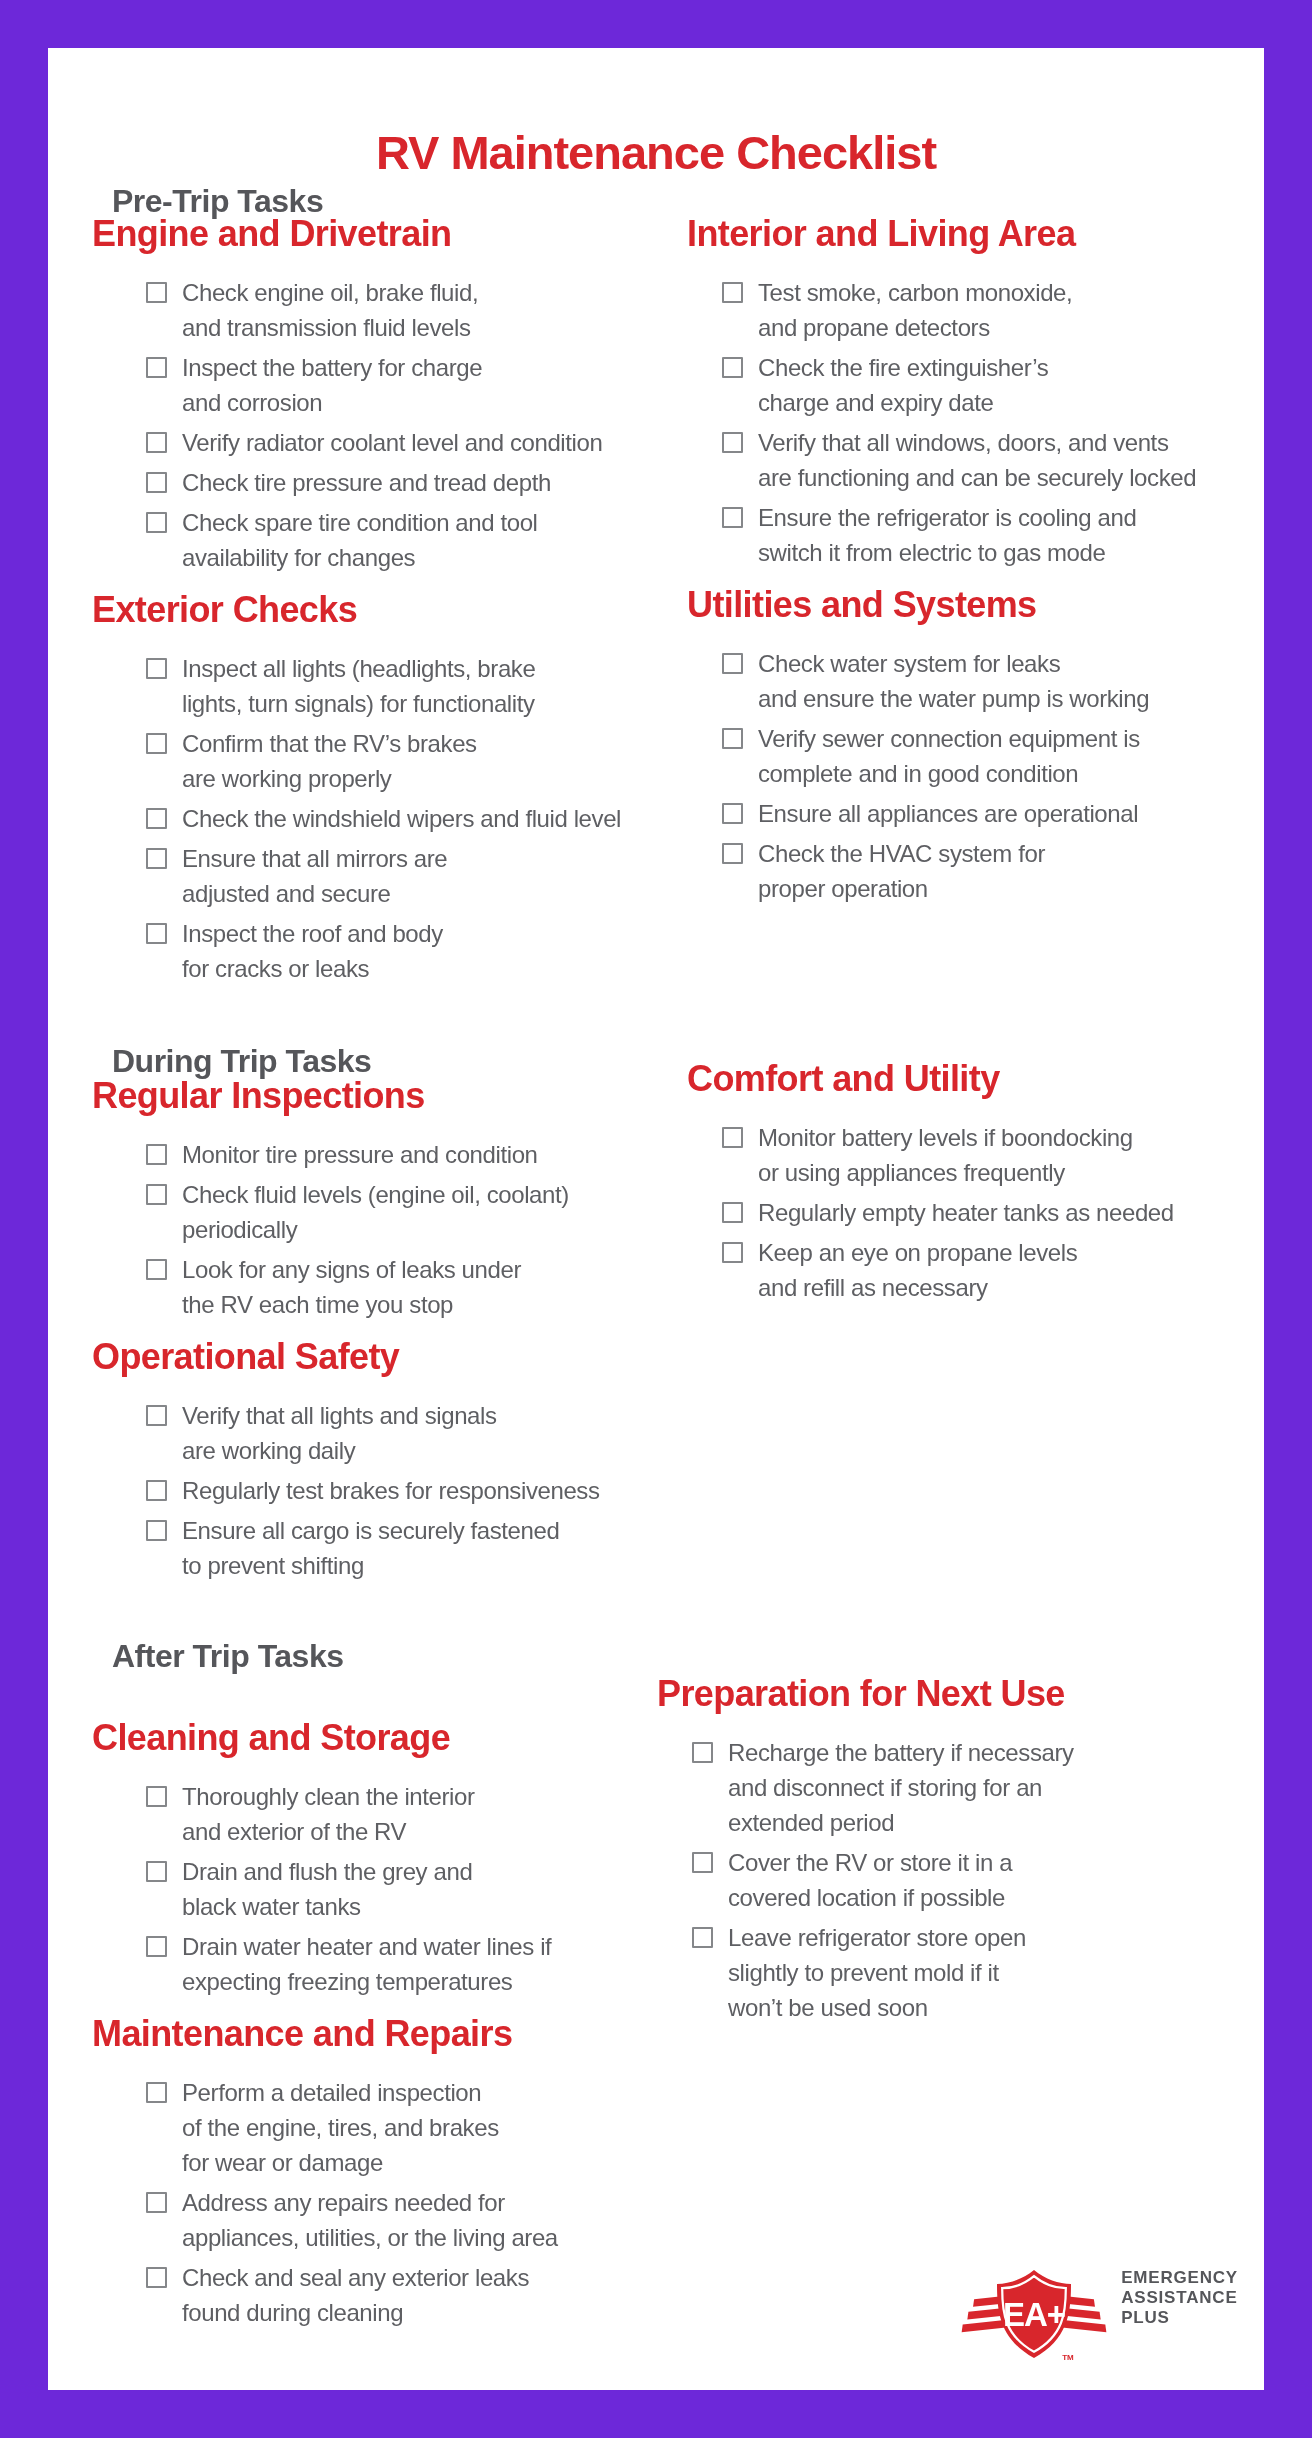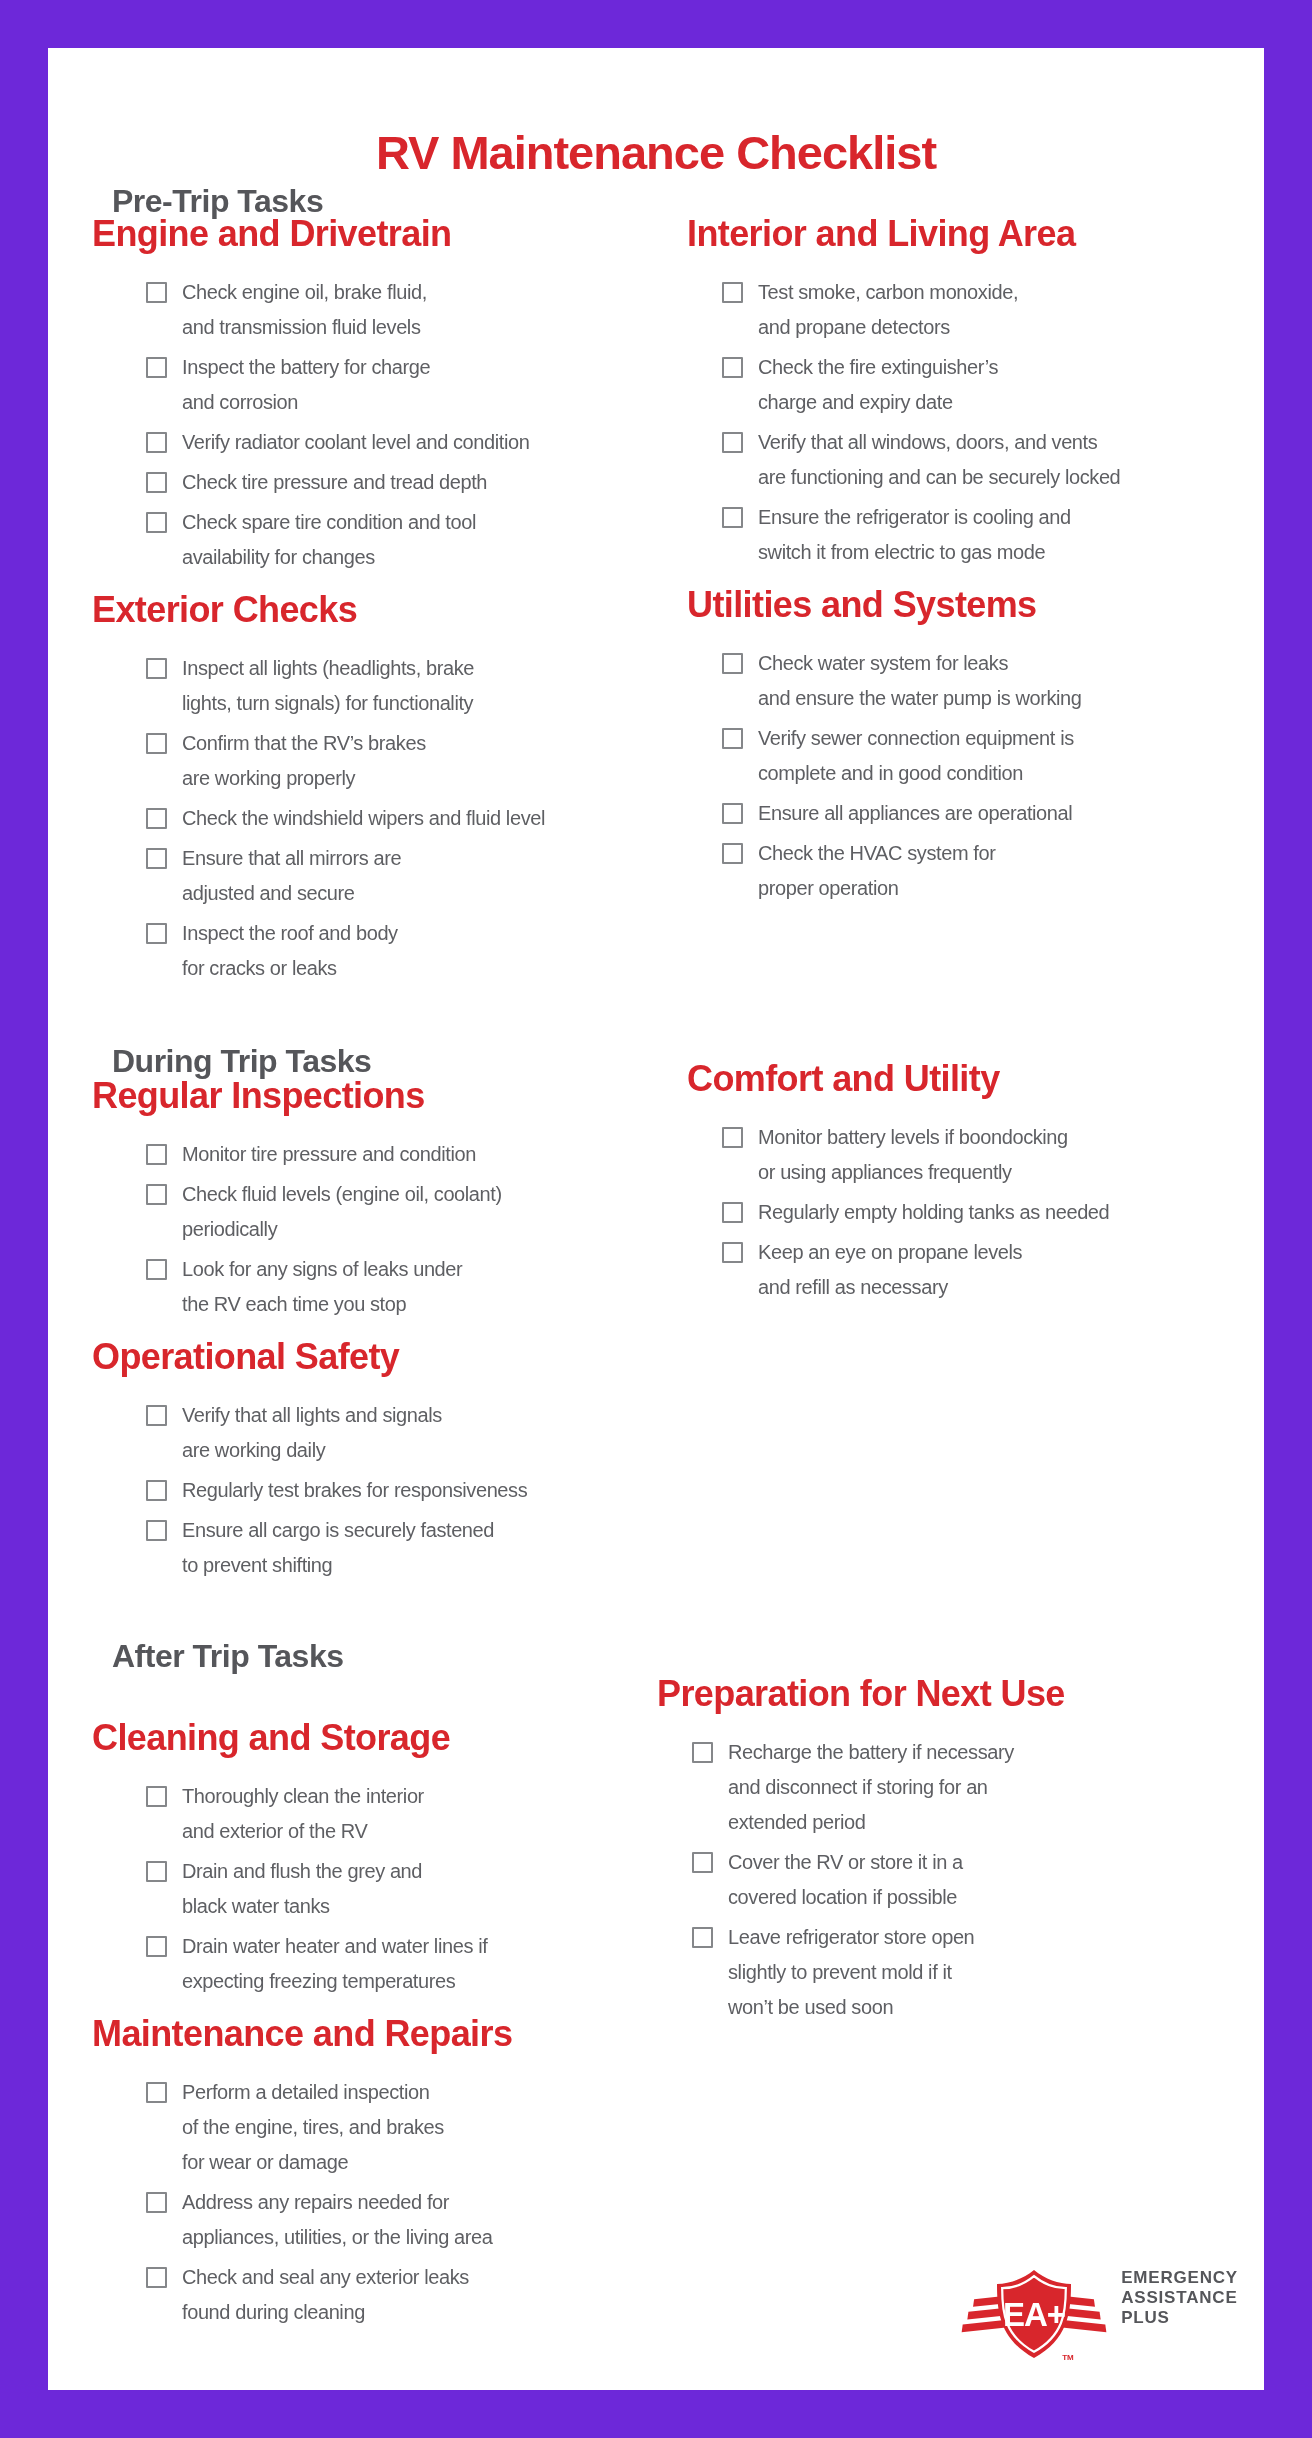--- a/index.html
+++ b/index.html
@@ -42,21 +42,21 @@
   }
   ul.items{list-style:none;margin:0;padding:0;}
   .col-left ul.items{padding-left:54px;}
   .col-right ul.items{padding-left:35px;}
   li.item{display:flex;align-items:flex-start;margin:0 0 5px 0;}
   .checkbox{
     flex:none;width:17px;height:17px;border:2px solid var(--boxline);
     border-radius:1px;margin:7px 15px 0 0;background:#fff;
   }
   .item-text{
-    white-space:pre-line;font-size:20px;line-height:35px;color:var(--body);
+    white-space:pre-line;font-size:24px;line-height:35px;color:var(--body);
     letter-spacing:-0.4px;
   }
   .logo{
     position:absolute;right:26px;top:2220px;display:flex;gap:10px;
   }
   .logo-mark{display:block;}
   .logo-text{
     color:var(--dark);font-weight:bold;font-size:17px;line-height:20px;letter-spacing:0.8px;
   }
   .logo-monogram{
@@ -228,21 +228,21 @@
         <section class="subsection">
           <h3 class="sec-heading">Comfort and Utility</h3>
           <ul class="items">
             <li class="item">
               <span class="checkbox"></span>
               <span class="item-text">Monitor battery levels if boondocking
 or using appliances frequently</span>
             </li>
             <li class="item">
               <span class="checkbox"></span>
-              <span class="item-text">Regularly empty holding tanks as needed</span>
+              <span class="item-text">Regularly empty heater tanks as needed</span>
             </li>
             <li class="item">
               <span class="checkbox"></span>
               <span class="item-text">Keep an eye on propane levels
 and refill as necessary</span>
             </li>
           </ul>
         </section>
       </div>
 

